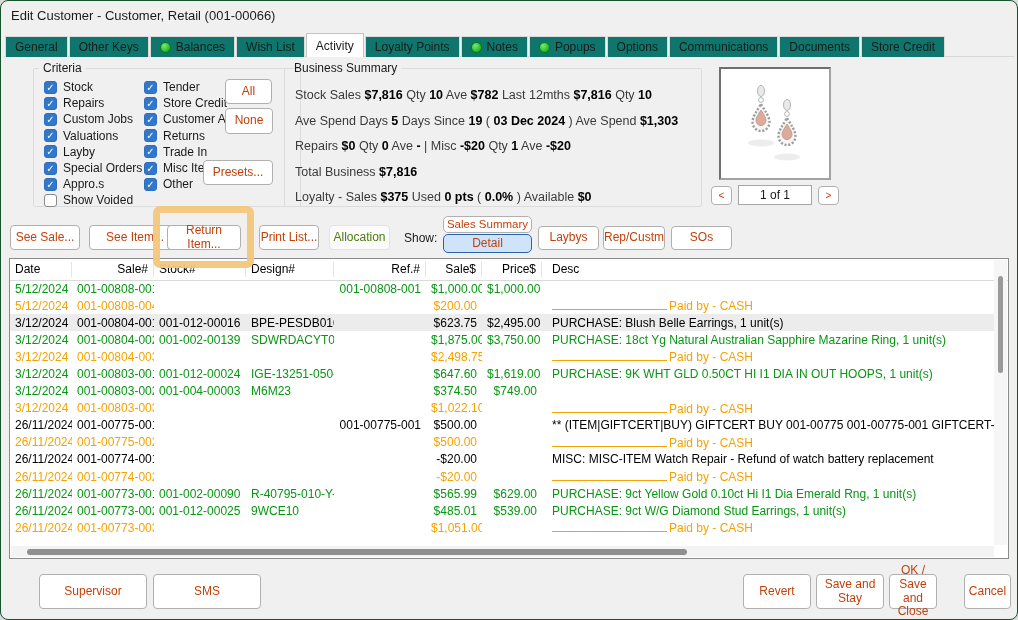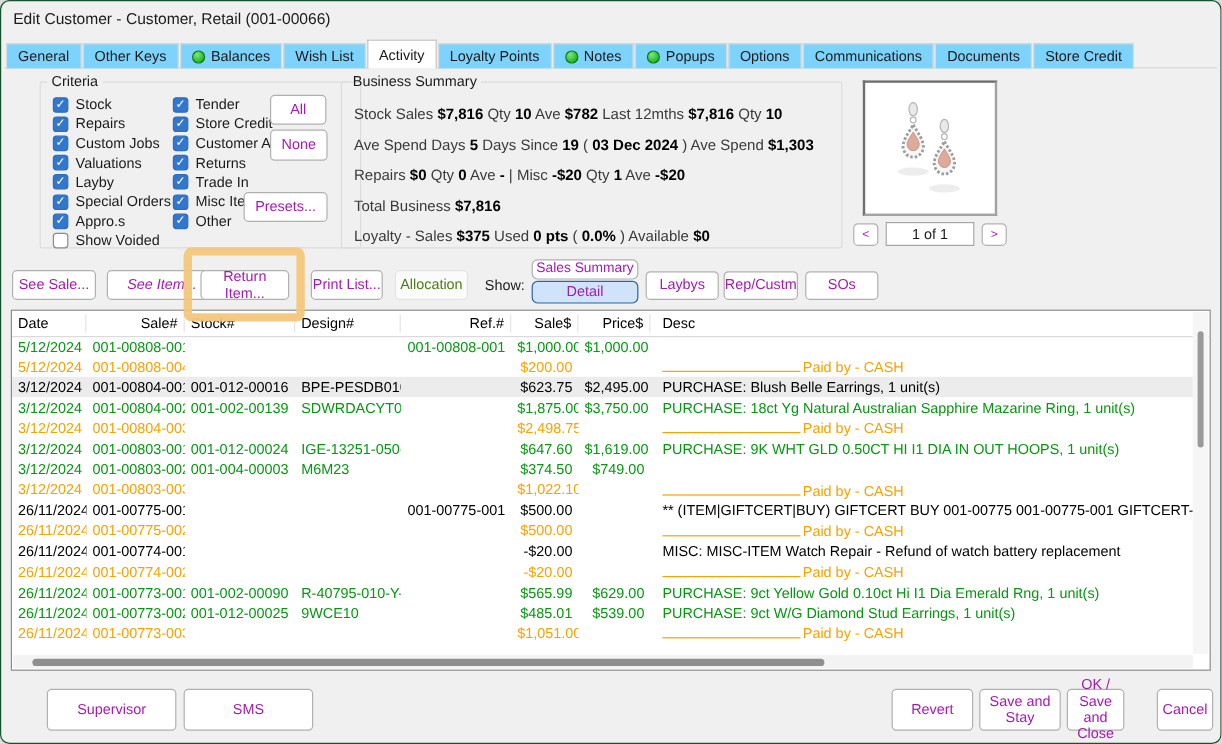--- a/index.html
+++ b/index.html
@@ -5,58 +5,58 @@
   html,body{margin:0;padding:0;background:#dcdcdc;}
   .window{
     position:relative;width:1016px;height:618px;margin:0;
     background:#f0f0f0;border:1px solid #14532d;border-radius:8px;overflow:hidden;
     font-family:"Liberation Sans",sans-serif;font-size:12px;color:#1a1a1a;
   }
   .titlebar{position:absolute;left:10px;top:7px;font-size:13px;color:#1b1b1b;}
   
   .tabline{position:absolute;left:3px;right:3px;top:55px;border-top:1px solid #d8d8d8;}
   .tabbar{position:absolute;left:4px;top:33px;height:23px;display:flex;align-items:flex-end;z-index:2;}
-  .tab{height:20px;padding:0 9px;display:flex;align-items:center;gap:5px;background:#7dd3fc;
+  .tab{height:20px;padding:0 9px;display:flex;align-items:center;gap:5px;background:#0f766e;
        border:1px solid #d9d9d9;border-bottom:none;margin-right:1px;white-space:nowrap;cursor:default;}
   .tab.sel{background:#fff;height:23px;border-color:#c3c3c3;}
   .dot{width:11px;height:11px;border-radius:50%;box-sizing:border-box;
        background:radial-gradient(circle at 35% 30%,#7ce87c,#00a400);border:1px solid #0a7c0a;}
   
   fieldset{position:absolute;border:1px solid #dcdcdc;border-radius:2px;margin:0;padding:0;background:transparent;}
   legend{font-size:12px;margin-left:5px;padding:0 4px;color:#1a1a1a;}
   #criteria-box{left:8px;top:60px;width:266px;height:144px;margin-left:24px;}
   #summary-box{left:283px;top:60px;width:416px;height:144px;}
   .chk-col{position:absolute;top:4px;}
   .chk-col.c1{left:10px;} .chk-col.c2{left:110px;}
   .chk-row{display:flex;align-items:center;gap:6px;height:16.2px;white-space:nowrap;}
   .chk{width:13px;height:13px;border-radius:3px;box-sizing:border-box;font-size:10px;line-height:12px;
        text-align:center;color:#fff;flex:0 0 13px;}
   .chk.on{background:#3377cc;border:1px solid #2f6dbd;}
   .chk.off{background:#fff;border:1px solid #8a8a8a;}
-  .btn{position:absolute;background:#fff;border:1px solid #b0b0b0;border-radius:4px;color:#a21caf;
+  .btn{position:absolute;background:#fff;border:1px solid #b0b0b0;border-radius:4px;color:#c2410c;
        display:flex;align-items:center;justify-content:center;text-align:center;box-sizing:border-box;
        font-family:inherit;font-size:12px;line-height:1.15;cursor:default;}
   .btn.disabled{color:#4d7c0f;border-color:#e3e3e3;background:#fbfbfb;}
   #btn-all{left:224px;top:78px;width:47px;height:25px;}
   #btn-none{left:224px;top:107px;width:48px;height:26px;}
   #btn-presets{left:202px;top:159px;width:70px;height:25px;}
   
   .bs-body{position:absolute;left:10px;top:8px;right:4px;}
   .bs-line{line-height:25.5px;white-space:nowrap;font-size:12.5px;color:#3a3a3a;}
   .bs-line .b{font-weight:bold;color:#000;}
   
   .photo{position:absolute;left:718px;top:66px;width:112px;height:113px;background:#fff;box-sizing:border-box;
          border:2px solid;border-color:#6f6f6f #a2a2a2 #a2a2a2 #6f6f6f;}
   #nav-prev{left:710px;top:185px;width:21px;height:19px;font-size:10px;}
   #nav-next{left:817px;top:185px;width:21px;height:19px;font-size:10px;}
   .nav-count{position:absolute;left:737px;top:184px;width:74px;height:20px;background:#fff;
              border:1px solid #a6a6a6;box-sizing:border-box;display:flex;align-items:center;justify-content:center;}
   
   #btn-see-sale{left:9px;top:224px;width:70px;height:25px;}
-  #btn-see-item{left:88px;top:224px;width:92px;height:25px;font-style:italic;}
+  #btn-see-item{left:88px;top:224px;width:92px;height:25px;}
   #btn-return-item{left:166px;top:224px;width:74px;height:25px;}
   #btn-print-list{left:258px;top:224px;width:60px;height:25px;}
   #btn-allocation{left:328px;top:224px;width:61px;height:25px;}
   #show-label{position:absolute;left:403px;top:230px;}
   #btn-sales-summary{left:442px;top:215px;width:89px;height:17px;font-size:11.5px;border-radius:5px;}
   #btn-detail{left:442px;top:233px;width:89px;height:19px;background:#cfe4f8;border:1px solid #2a63a8;border-radius:5px;}
   #btn-laybys{left:537px;top:225px;width:61px;height:24px;}
   #btn-repcustm{left:602px;top:225px;width:62px;height:24px;}
   #btn-sos{left:670px;top:225px;width:61px;height:24px;}
   .highlight-rect{position:absolute;left:152px;top:205px;width:101px;height:62px;box-sizing:border-box;

